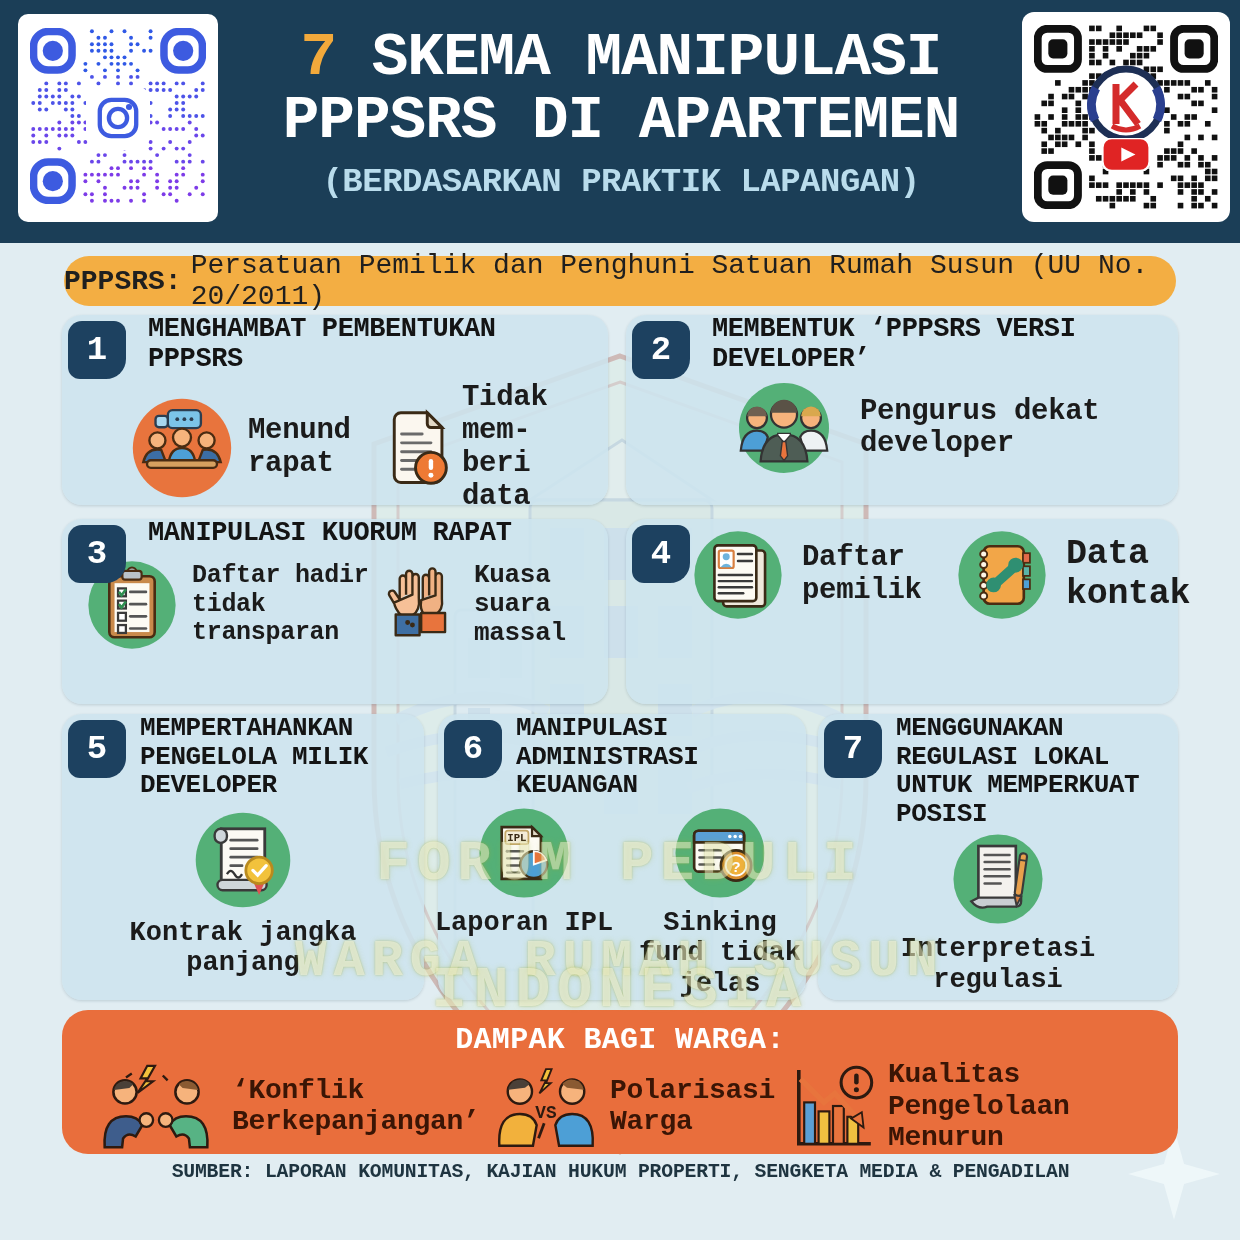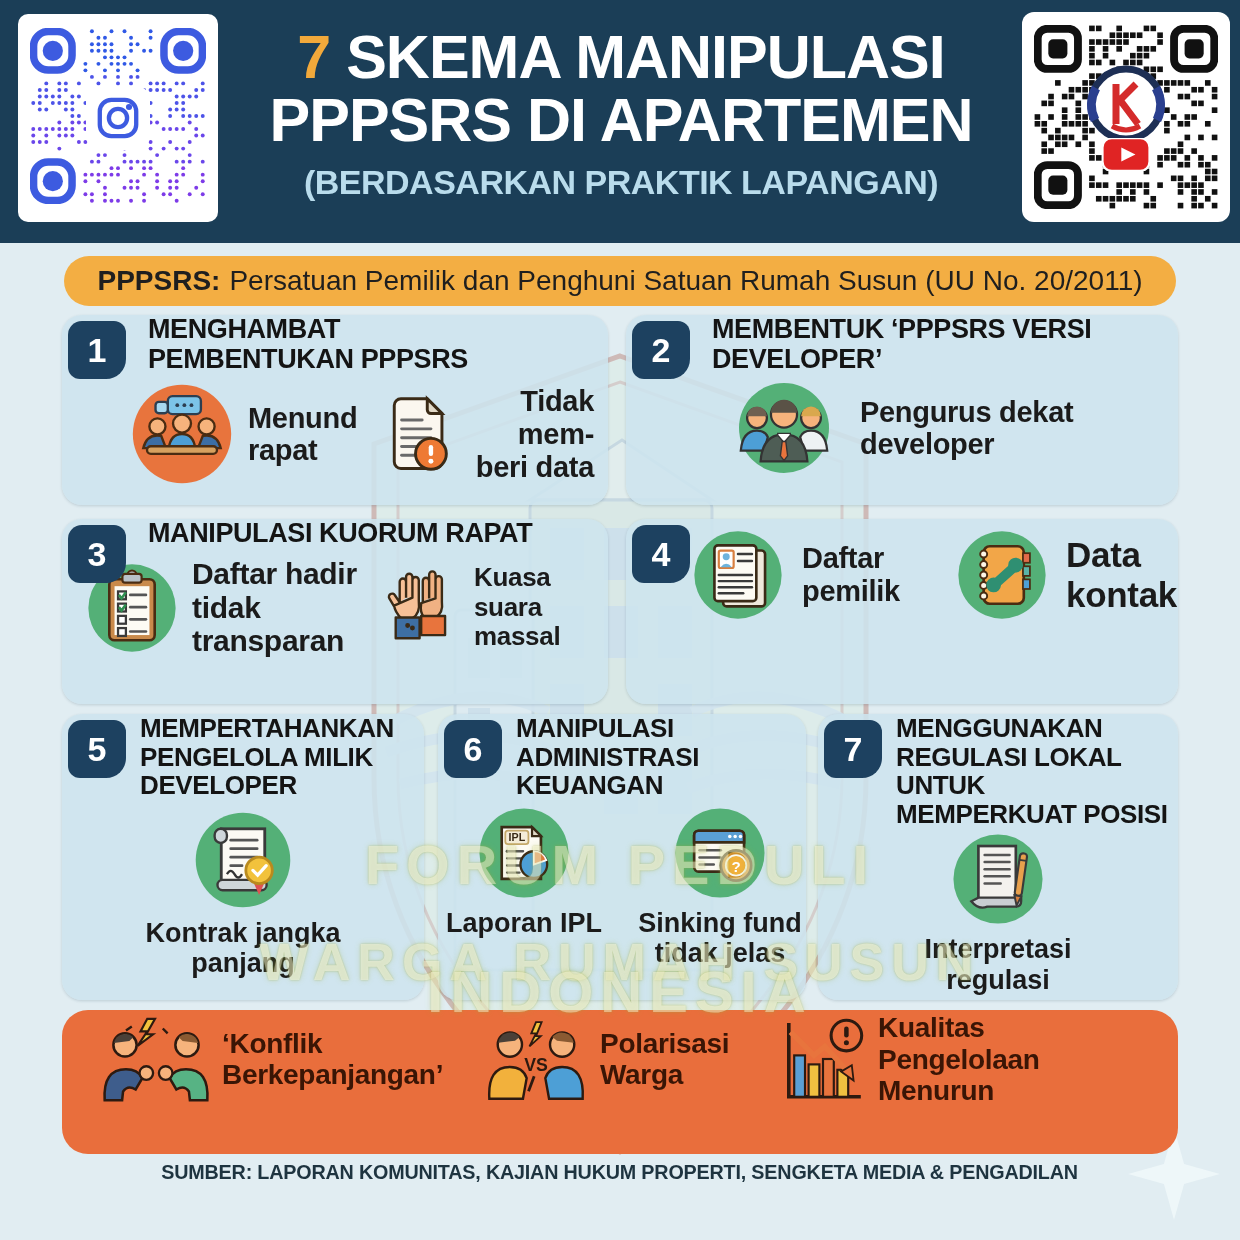--- a/index.html
+++ b/index.html
@@ -1,17 +1,17 @@
 <!DOCTYPE html>
 <html><head>
 <meta charset="utf-8">
 <style>
   html,body{margin:0;padding:0;background:#9fb3bd;}
   .page{position:relative;width:1240px;height:1240px;background:#e1edf2;overflow:hidden;
-        font-family:Liberation Sans, sans-serif;-webkit-font-smoothing:antialiased;}
+        font-family:Liberation Mono, monospace;-webkit-font-smoothing:antialiased;}
   
   .hdr{position:absolute;left:0;top:0;width:1240px;height:243px;background:#1b3e57;z-index:2;}
   .qr-box{position:absolute;background:#fff;z-index:3;}
   .qr-left{left:18px;top:14px;width:200px;height:208px;border-radius:10px;}
   .qr-right{left:1022px;top:12px;width:208px;height:210px;border-radius:12px;}
   .qr-pad{position:absolute;left:12px;top:14px;}
   .ig-logo{position:absolute;left:68px;top:72px;width:64px;height:64px;background:#fff;border-radius:14px;
            display:flex;align-items:center;justify-content:center;}
   .ch-logo{position:absolute;left:64px;top:52px;width:80px;height:80px;}
   .yt-badge{position:absolute;left:80px;top:126px;width:48px;height:33px;}
@@ -617,21 +617,21 @@
               <path d="M24 48 h40"></path>
               <path d="M24 60 h40"></path>
               <path d="M24 72 h26"></path>
               <path d="M24 84 h20"></path>
           </g>
           <circle cx="64" cy="82" r="21" fill="#ee7a34" stroke="#3a2a16" stroke-width="4"></circle>
           <rect x="61" y="70" width="6" height="15" rx="3" fill="#fff"></rect>
           <circle cx="64" cy="92" r="3.4" fill="#fff"></circle>
         </svg>
       </span>
-      <span class="ilabel" style="width:132px;margin-left:12px;font-size:29px;text-align:right;">Tidak mem- beri data</span>
+      <span class="ilabel" style="width:132px;margin-left:12px;font-size:29px;">Tidak mem- beri data</span>
     </div>
   </div>
 
   <div class="card c2">
     <div class="badge">2</div>
     <div class="ctitle">MEMBENTUK ‘PPPSRS VERSI DEVELOPER’</div>
     <div class="items-h">
       <span class="icon">
         <svg width="108" height="100" viewBox="0 0 120 110">
           <circle cx="60" cy="55" r="50" fill="#54b077"></circle>
@@ -674,21 +674,21 @@
               <path d="M40 54 l3 4 5 -7"></path>
           </g>
           <g stroke="#555" stroke-width="3" stroke-linecap="round">
             <path d="M53 40 h18"></path>
               <path d="M53 54 h18"></path>
               <path d="M53 68 h18"></path>
               <path d="M53 82 h18"></path>
           </g>
         </svg>
       </span>
-      <span class="ilabel" style="width:208px;margin-left:12px;font-size:30px;">Daftar hadir tidak transparan</span>
+      <span class="ilabel" style="width:208px;margin-left:12px;font-size:25px;">Daftar hadir tidak transparan</span>
       <span class="icon" style="margin-left:8px;">
         <svg width="64" height="86" viewBox="0 0 80 108">
           <g stroke="#3a2a16" stroke-width="3" stroke-linejoin="round">
             <path d="M46 46 v-26 a4 4 0 0 1 8 0 v22 M54 42 v-30 a4 4 0 0 1 8 0 v30 M62 42 v-24 a4 4 0 0 1 8 0 v28 q2 14 -8 20 h-14 q-6 -6 -4 -18 z" fill="#f0b183"></path>
             <rect x="44" y="64" width="30" height="24" fill="#e8743d"></rect>
             <path d="M10 52 l-6 -10 a4 4 0 0 1 7 -4 l6 9 v-26 a4 4 0 0 1 8 0 v20 M25 41 v-26 a4 4 0 0 1 8 0 v26 M33 41 v-22 a4 4 0 0 1 8 0 v26 q2 16 -8 22 h-14 q-8 -8 -9 -16 z" fill="#f6c097"></path>
             <rect x="12" y="66" width="30" height="26" fill="#3e6fa3"></rect>
             <circle cx="27" cy="76" r="1.6" fill="#13243a"></circle>
               <circle cx="33" cy="79" r="1.6" fill="#13243a"></circle>
           </g>
@@ -843,36 +843,37 @@
             <path d="M76 74 l4 11 4 -11 z" fill="#d87f3f" stroke="#3a3a3a" stroke-width="2.2"></path>
             <path d="M76 34 h8" stroke="#3a3a3a" stroke-width="2"></path>
           </g>
         </svg>
       </span>
       <span class="vlabel" style="width:220px;">Interpretasi regulasi</span>
     </div>
   </div>
 
   <div class="impact">
+    <div class="impact-title">DAMPAK BAGI WARGA:</div>
     <div class="impact-items">
       <span class="icon">
         <svg width="132" height="92" viewBox="0 0 130 95">
           <path d="M56 6 l-7 13 h7 l-10 15 16 -12 h-7 l9 -16 z" fill="#f2c23c" stroke="#2d1a10" stroke-width="2.2"></path>
           <path d="M40 14 l-6 4 M72 16 l5 5" stroke="#2d1a10" stroke-width="2.5"></path>
           <circle cx="33" cy="33" r="12" fill="#f6b37c" stroke="#2d1a10" stroke-width="2.6"></circle>
           <path d="M21.5 31 a12 12 0 0 1 20 -6 l-4 4 z" fill="#4a4038"></path>
           <path d="M12 90 q-2 -32 22 -32 q12 0 17 9 l-7 12 q-8 -5 -13 2 l-1 9 z" fill="#3e5d8c" stroke="#2d1a10" stroke-width="2.6"></path>
           <circle cx="55" cy="62" r="7" fill="#f6b37c" stroke="#2d1a10" stroke-width="2.4"></circle>
           <circle cx="97" cy="33" r="12" fill="#f6b37c" stroke="#2d1a10" stroke-width="2.6"></circle>
           <path d="M108.5 31 a12 12 0 0 0 -20 -6 l4 4 z" fill="#8a5a32"></path>
           <path d="M118 90 q2 -32 -22 -32 q-12 0 -17 9 l7 12 q8 -5 13 2 l1 9 z" fill="#57b384" stroke="#2d1a10" stroke-width="2.6"></path>
           <circle cx="75" cy="62" r="7" fill="#f6b37c" stroke="#2d1a10" stroke-width="2.4"></circle>
         </svg>
       </span>
-      <span class="ilabel" style="width:218px;">‘Konflik Berkepanjangan’</span>
+      <span class="ilabel" style="width:218px;margin-left:10px;">‘Konflik Berkepanjangan’</span>
       <span class="icon" style="margin-left:40px;">
         <svg width="112" height="92" viewBox="0 0 120 95">
           <path d="M60 8 l-5 12 h5 l-7 14 12 -11 h-5 l6 -15 z" fill="#f2c23c" stroke="#2d1a10" stroke-width="2"></path>
           <circle cx="32" cy="32" r="13" fill="#f6b37c" stroke="#2d1a10" stroke-width="2.6"></circle>
           <path d="M19.5 30 a13 13 0 0 1 23 -6 l-5 4 z" fill="#4a4038"></path>
           <path d="M10 90 q-2 -34 22 -34 q14 0 18 12 l-4 22 z" fill="#f2b13c" stroke="#2d1a10" stroke-width="2.6"></path>
           <circle cx="88" cy="32" r="13" fill="#f6b37c" stroke="#2d1a10" stroke-width="2.6"></circle>
           <path d="M100.5 30 a13 13 0 0 0 -23 -6 l5 4 z" fill="#8a5a32"></path>
           <path d="M110 90 q2 -34 -22 -34 q-14 0 -18 12 l4 22 z" fill="#4d9fd6" stroke="#2d1a10" stroke-width="2.6"></path>
           <text x="60" y="60" text-anchor="middle" font-size="19" font-weight="bold" fill="#2d1a10">VS</text>

